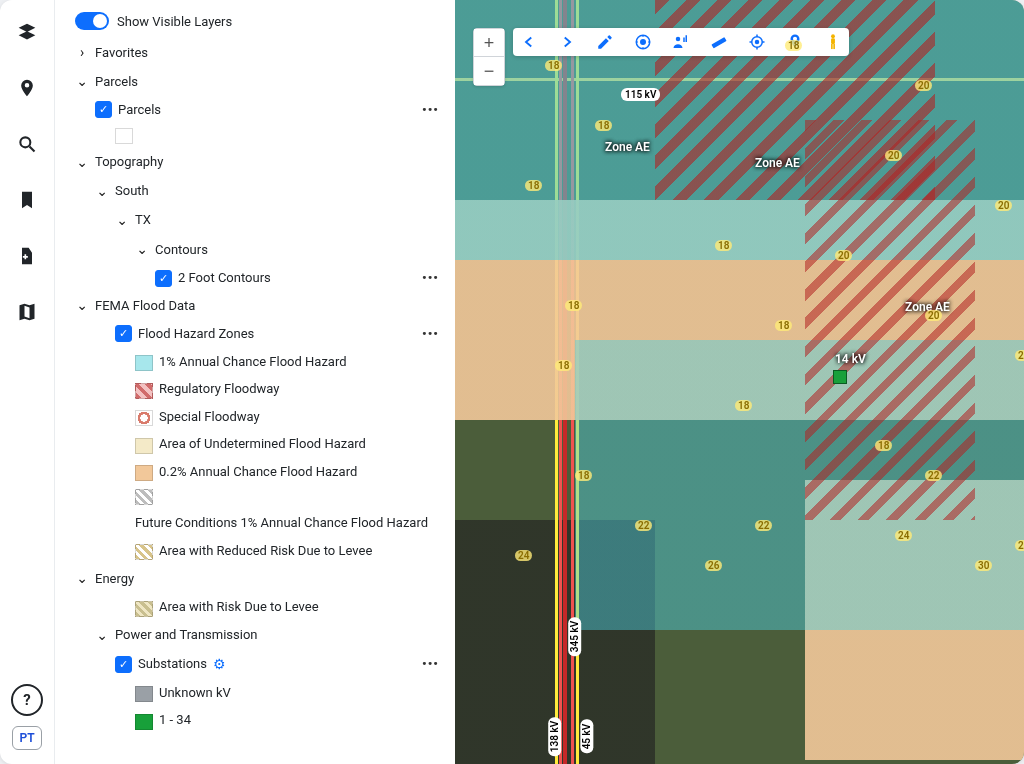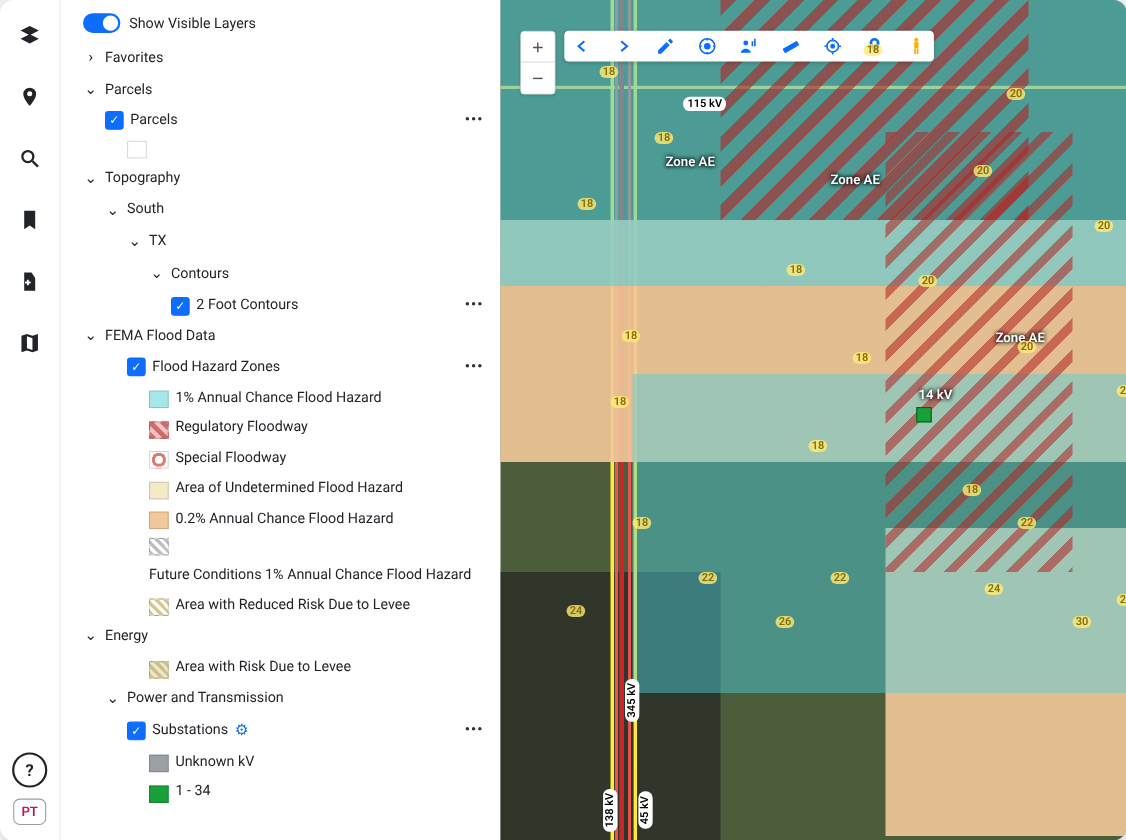--- a/index.html
+++ b/index.html
@@ -3,21 +3,21 @@
 <meta charset="utf-8">
 <style>
   html,body{margin:0;padding:0;height:100%;font-family:-apple-system,BlinkMacSystemFont,"Segoe UI",Roboto,Arial,sans-serif;font-size:13px;color:#212529;background:#eef0f3;}
   .app{display:flex;height:764px;width:1024px;margin:0 auto;background:#fff;border-radius:12px;overflow:hidden;box-shadow:0 1px 4px rgba(0,0,0,.1);}
   
   .rail{width:54px;border-right:1px solid #e9ecef;display:flex;flex-direction:column;align-items:center;padding-top:18px;gap:28px;position:relative;}
   .rail-btn{width:28px;height:28px;display:flex;align-items:center;justify-content:center;color:#212529;cursor:pointer;}
   .rail-btn svg{width:20px;height:20px;}
   .rail-bottom{position:absolute;bottom:14px;display:flex;flex-direction:column;align-items:center;gap:10px;}
   .help-btn{width:28px;height:28px;border:2px solid #212529;border-radius:50%;display:flex;align-items:center;justify-content:center;font-weight:700;font-size:15px;cursor:pointer;}
-  .pt-btn{border:1px solid #9aa0a6;border-radius:6px;padding:4px 6px;font-size:12px;font-weight:600;color:#be185d;cursor:pointer;}
+  .pt-btn{border:1px solid #9aa0a6;border-radius:6px;padding:4px 6px;font-size:12px;font-weight:600;color:#1d4ed8;cursor:pointer;}
   
   .panel{width:388px;overflow:auto;padding:8px 4px 8px 8px;position:relative;}
   .toggle-row{display:flex;align-items:center;gap:8px;padding:4px 12px;}
   .switch{position:relative;width:34px;height:18px;background:#0d6efd;border-radius:999px;cursor:pointer;}
   .switch::after{content:"";position:absolute;top:2px;left:18px;width:14px;height:14px;background:#fff;border-radius:50%;}
   .tree{padding:4px 2px 40px 2px;}
   .node{display:flex;align-items:center;gap:6px;padding:4px 6px;line-height:1.5;position:relative;}
   .node.has-opts .opts{position:absolute;right:10px;top:4px;color:#333;font-weight:700;letter-spacing:1px;cursor:pointer;}
   .caret{width:14px;text-align:center;color:#222;cursor:pointer;user-select:none;}
   .caret.expanded::before{content:"⌄";font-size:14px;display:inline-block;}

